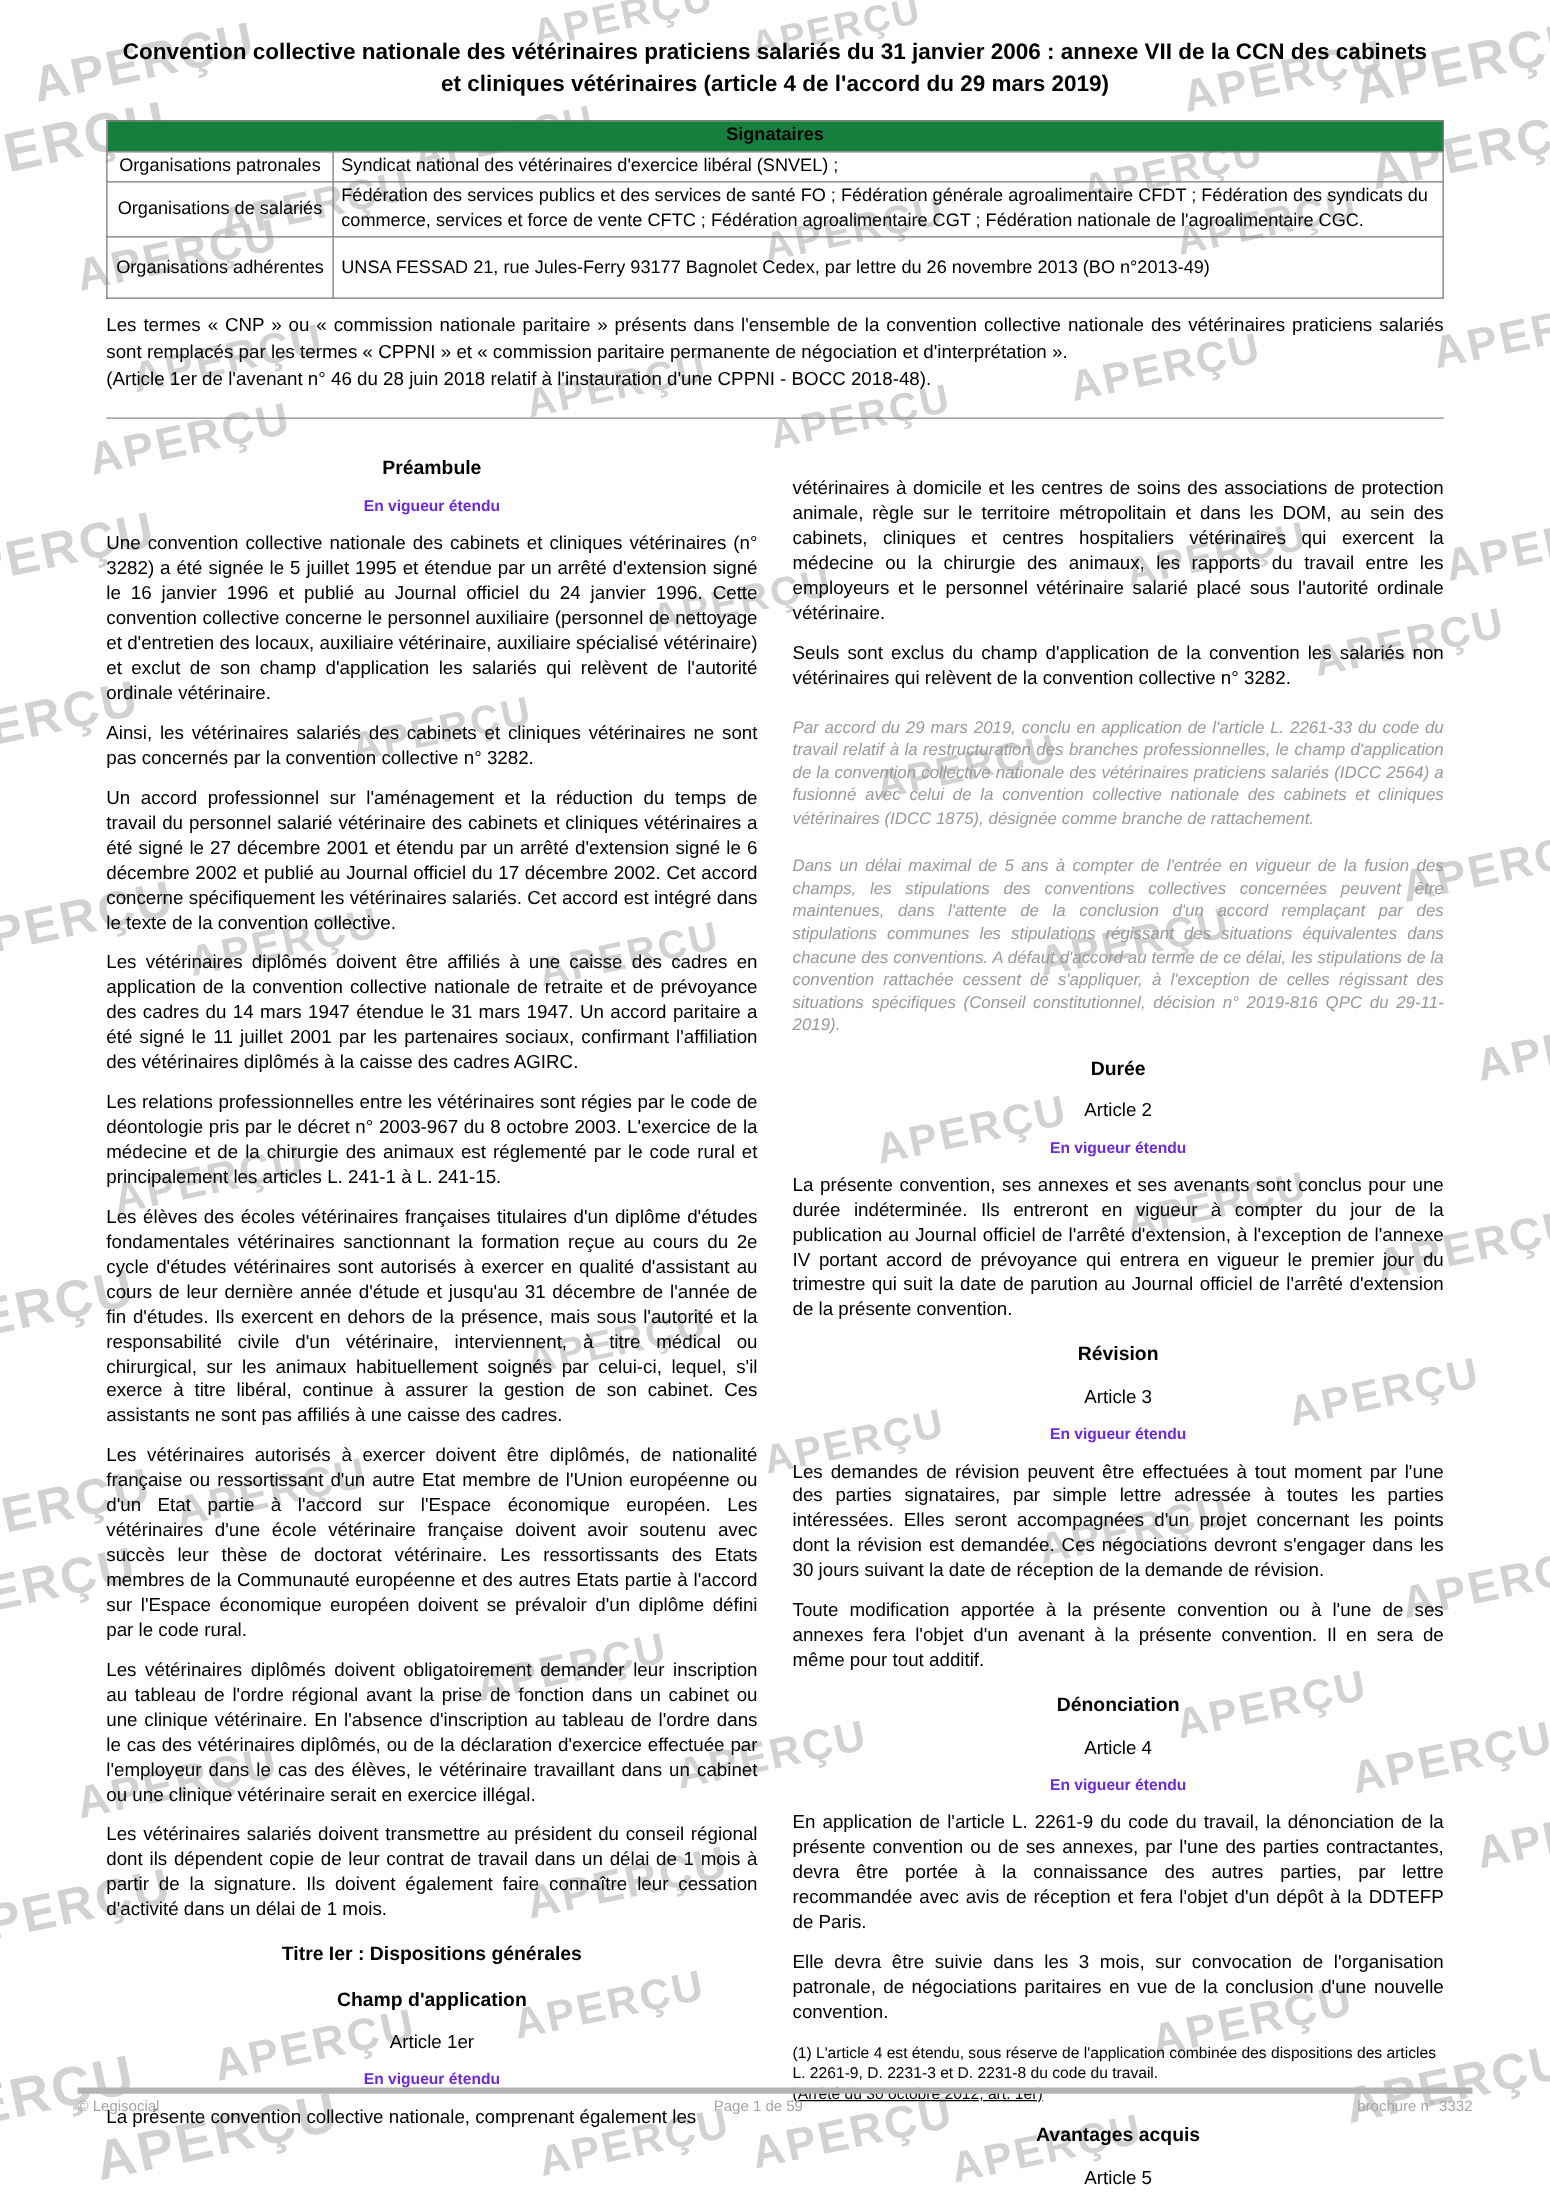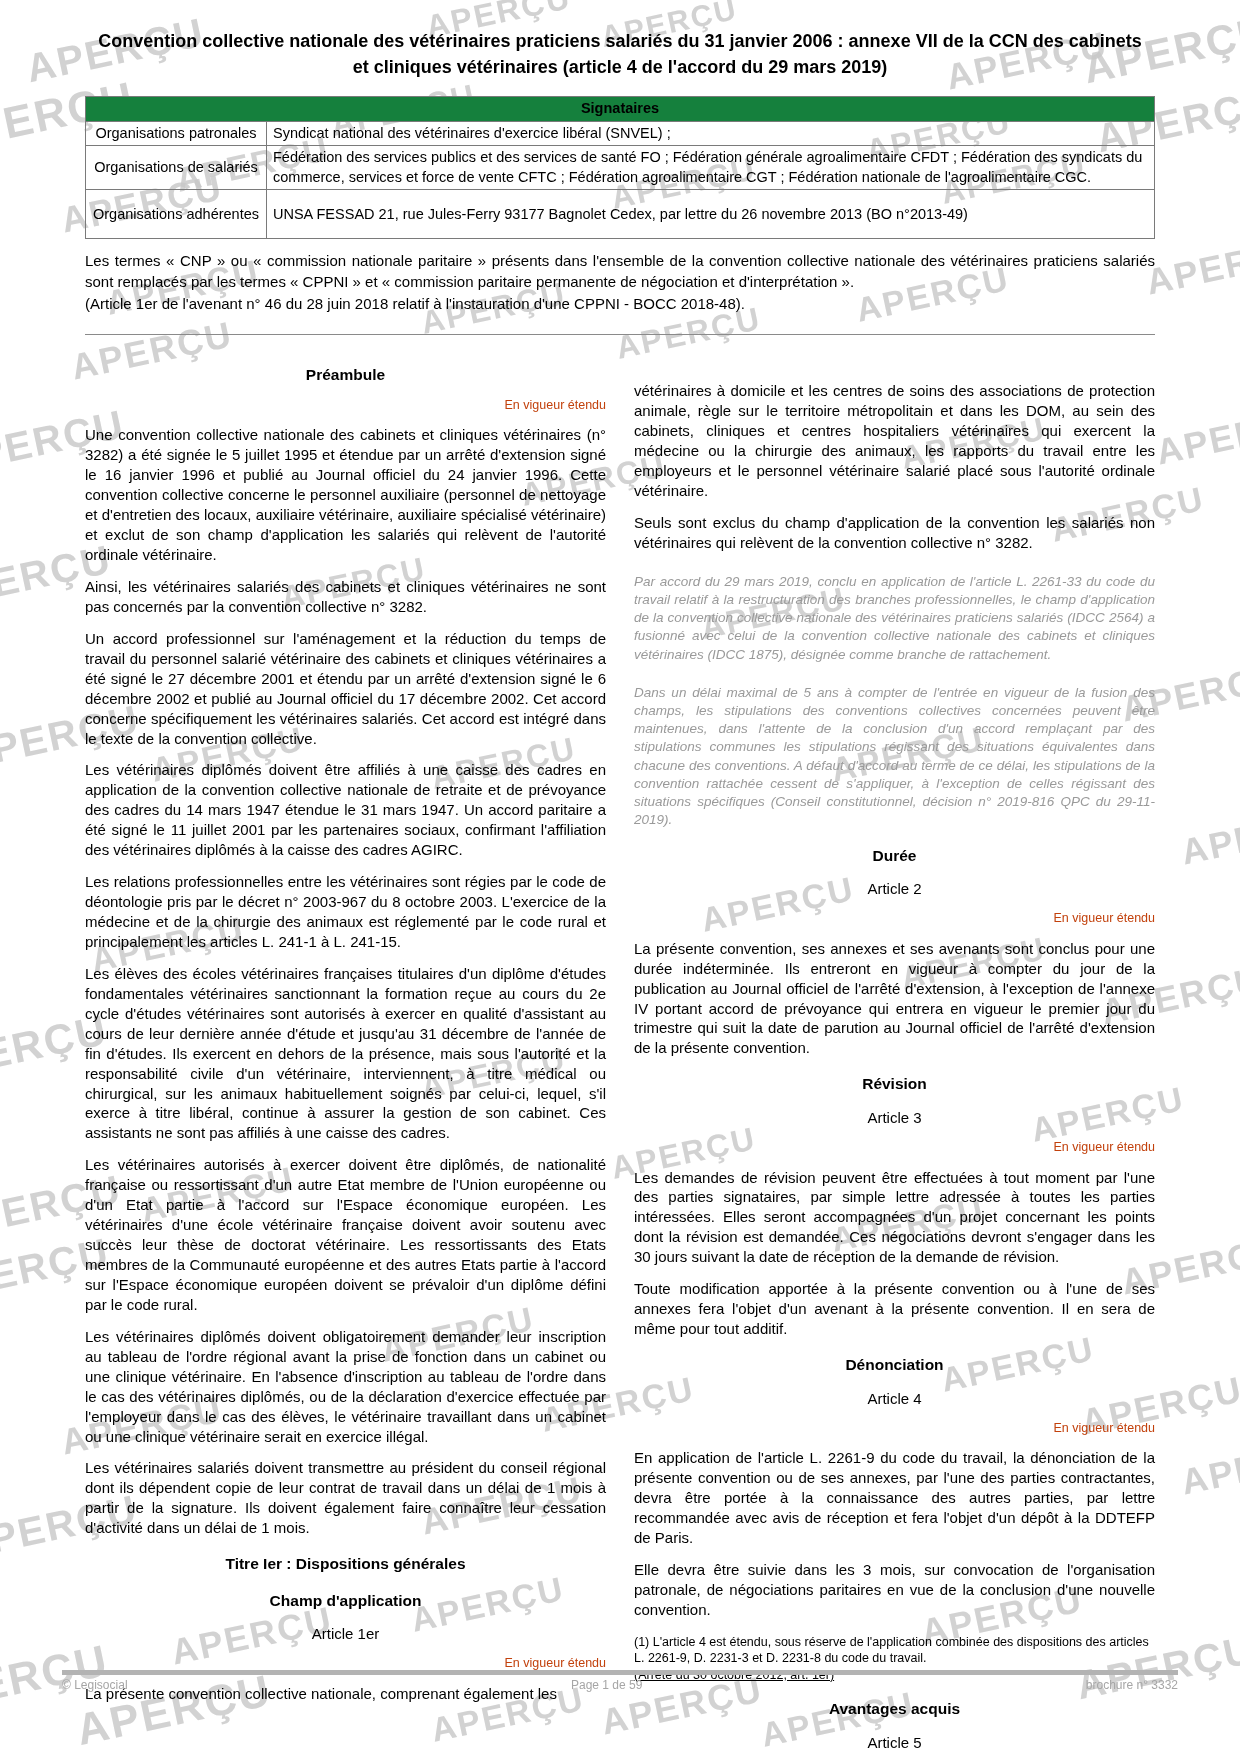--- a/index.html
+++ b/index.html
@@ -37,21 +37,21 @@
   td.val { text-align: left; vertical-align: middle; }
   tr.tall td { height: 44px; }
   .intro-p { font-size: 15px; line-height: 1.35; text-align: justify; margin: 12px 0 0 0; }
   .intro-p2 { font-size: 15px; line-height: 1.35; text-align: left; margin: 2px 0 0 0; }
   .divider { border: none; border-top: 1px solid #8a8a8a; margin: 20px 0 0 0; }
   .columns { display: flex; gap: 28px; margin-top: 14px; }
   .col { flex: 1; font-size: 15px; line-height: 1.33; text-align: justify; }
   .col-right { padding-top: 32px; }
   .h-bold { text-align: center; font-weight: bold; font-size: 15.5px; margin: 16px 0 0 0; }
   .h-art { text-align: center; font-size: 15px; margin: 13px 0 0 0; font-weight: normal; }
-  .h-vig { text-align: right; font-size: 12.5px; margin: 11px 0 0 0; color: #c2410c; }
+  .h-vig { text-align: center; font-size: 12.5px; margin: 11px 0 0 0; color: #6d28d9; font-weight: bold; }
   .col p.body { margin: 12px 0 0 0; }
   p.legal {
     color: #9a9a9a; font-style: italic; font-size: 13.5px;
     line-height: 1.35; margin: 20px 0 0 0; text-align: justify;
   }
   p.footnote { font-size: 12.5px; line-height: 1.32; margin: 14px 0 0 0; text-align: left; }
   p.footnote2 { font-size: 12.5px; line-height: 1.32; margin: 0; text-align: left; text-decoration: underline; }
   .page-footer {
     position: absolute; z-index: 1; left: 62px; right: 62px; top: 1670px;
   }

